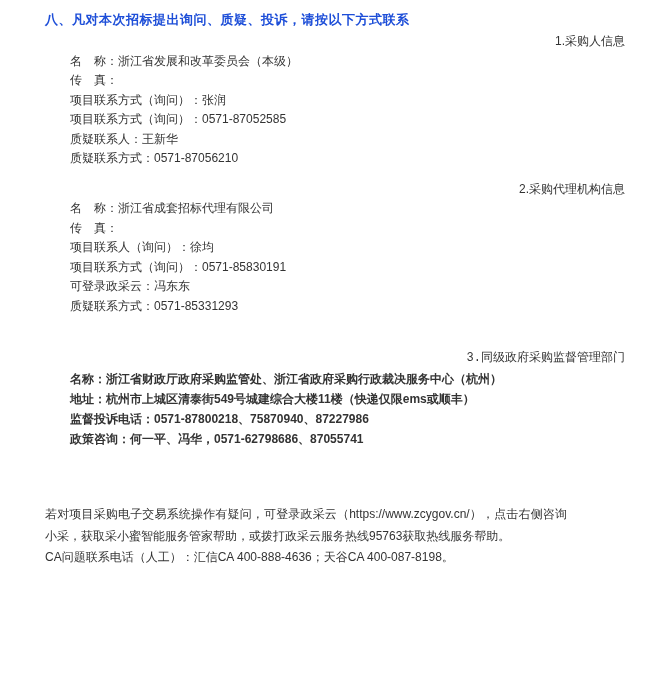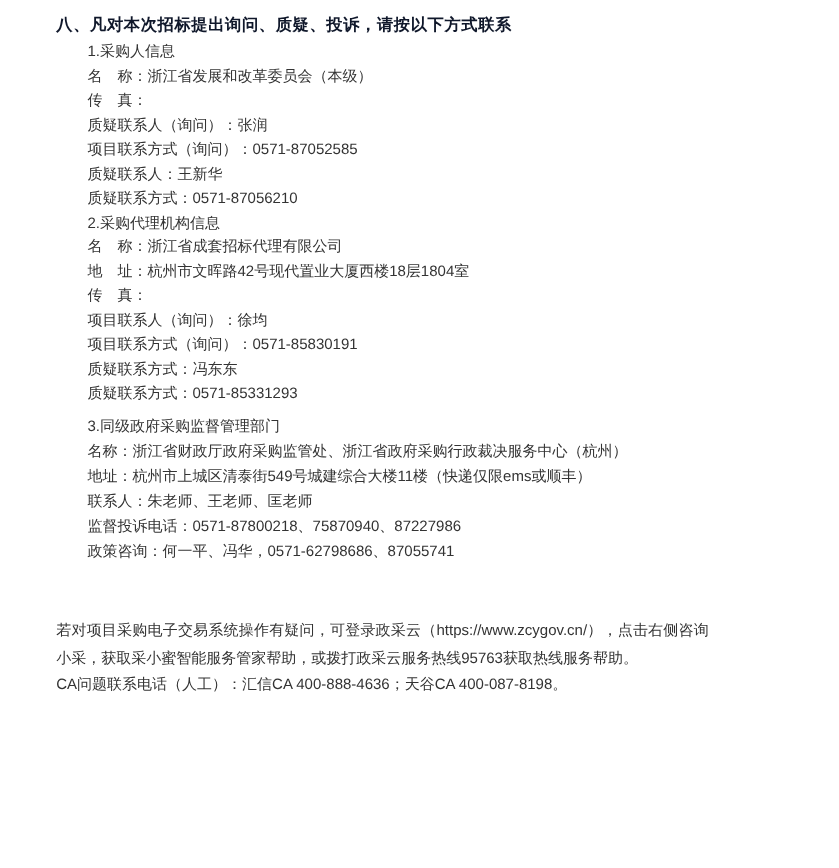--- a/index.html
+++ b/index.html
@@ -17,80 +17,79 @@
   }
   .doc {
     padding: 10px 0 0 45px;
     width: 580px;
   }
   .heading {
     font-size: 13px;
     font-weight: 700;
     line-height: 20px;
     letter-spacing: 0.5px;
-    color: #0f172a;
+    color: #1d4ed8;
   }
   .section {
     margin-left: 25px; 
   }
   .section-title {
     line-height: 19.5px;
+    text-align: right;
   }
   .sec-1 .section-title { margin-top: 2px; }
-  .sec-2 .section-title { margin-top: 0; }
-  .sec-3 .section-title { margin-top: 7px; }
+  .sec-2 .section-title { margin-top: 11px; }
+  .sec-3 .section-title { margin-top: 33px; font-family: Liberation Mono, monospace; }
   .line {
     line-height: 19.5px;
     white-space: nowrap;
   }
-  .sec-3 .line { line-height: 20px; }
+  .sec-3 .line { line-height: 20px; font-weight: bold; }
   .footer-paragraph {
-    margin-top: 42px;
+    margin-top: 54px;
     max-width: 522px;
     line-height: 22px;
     text-align: justify;
   }
   .ca-line {
     line-height: 20px;
     white-space: nowrap;
   }
 </style>
 </head>
 <body>
 
 <div class="doc">
 
   <div class="heading">八、凡对本次招标提出询问、质疑、投诉，请按以下方式联系</div>
 
   <div class="section sec-1">
     <div class="section-title">1.采购人信息</div>
     <div class="line">名　称：浙江省发展和改革委员会（本级）</div>
     <div class="line">传　真：</div>
-    <div class="line">质疑联系人（询问）：张润</div>
+    <div class="line">项目联系方式（询问）：张润</div>
     <div class="line">项目联系方式（询问）：0571-87052585</div>
     <div class="line">质疑联系人：王新华</div>
     <div class="line">质疑联系方式：0571-87056210</div>
   </div>
 
   <div class="section sec-2">
     <div class="section-title">2.采购代理机构信息</div>
     <div class="line">名　称：浙江省成套招标代理有限公司</div>
-    <div class="line">地　址：杭州市文晖路42号现代置业大厦西楼18层1804室</div>
     <div class="line">传　真：</div>
     <div class="line">项目联系人（询问）：徐均</div>
     <div class="line">项目联系方式（询问）：0571-85830191</div>
-    <div class="line">质疑联系方式：冯东东</div>
+    <div class="line">可登录政采云：冯东东</div>
     <div class="line">质疑联系方式：0571-85331293</div>
   </div>
 
   <div class="section sec-3">
     <div class="section-title">3.同级政府采购监督管理部门</div>
     <div class="line">名称：浙江省财政厅政府采购监管处、浙江省政府采购行政裁决服务中心（杭州）</div>
     <div class="line">地址：杭州市上城区清泰街549号城建综合大楼11楼（快递仅限ems或顺丰）</div>
-    <div class="line">联系人：朱老师、王老师、匡老师</div>
     <div class="line">监督投诉电话：0571-87800218、75870940、87227986</div>
     <div class="line">政策咨询：何一平、冯华，0571-62798686、87055741</div>
   </div>
 
   <div class="footer-paragraph">若对项目采购电子交易系统操作有疑问，可登录政采云（https://www.zcygov.cn/），点击右侧咨询小采，获取采小蜜智能服务管家帮助，或拨打政采云服务热线95763获取热线服务帮助。</div>
 
   <div class="ca-line">CA问题联系电话（人工）：汇信CA 400-888-4636；天谷CA 400-087-8198。</div>
 
 </div>
 

